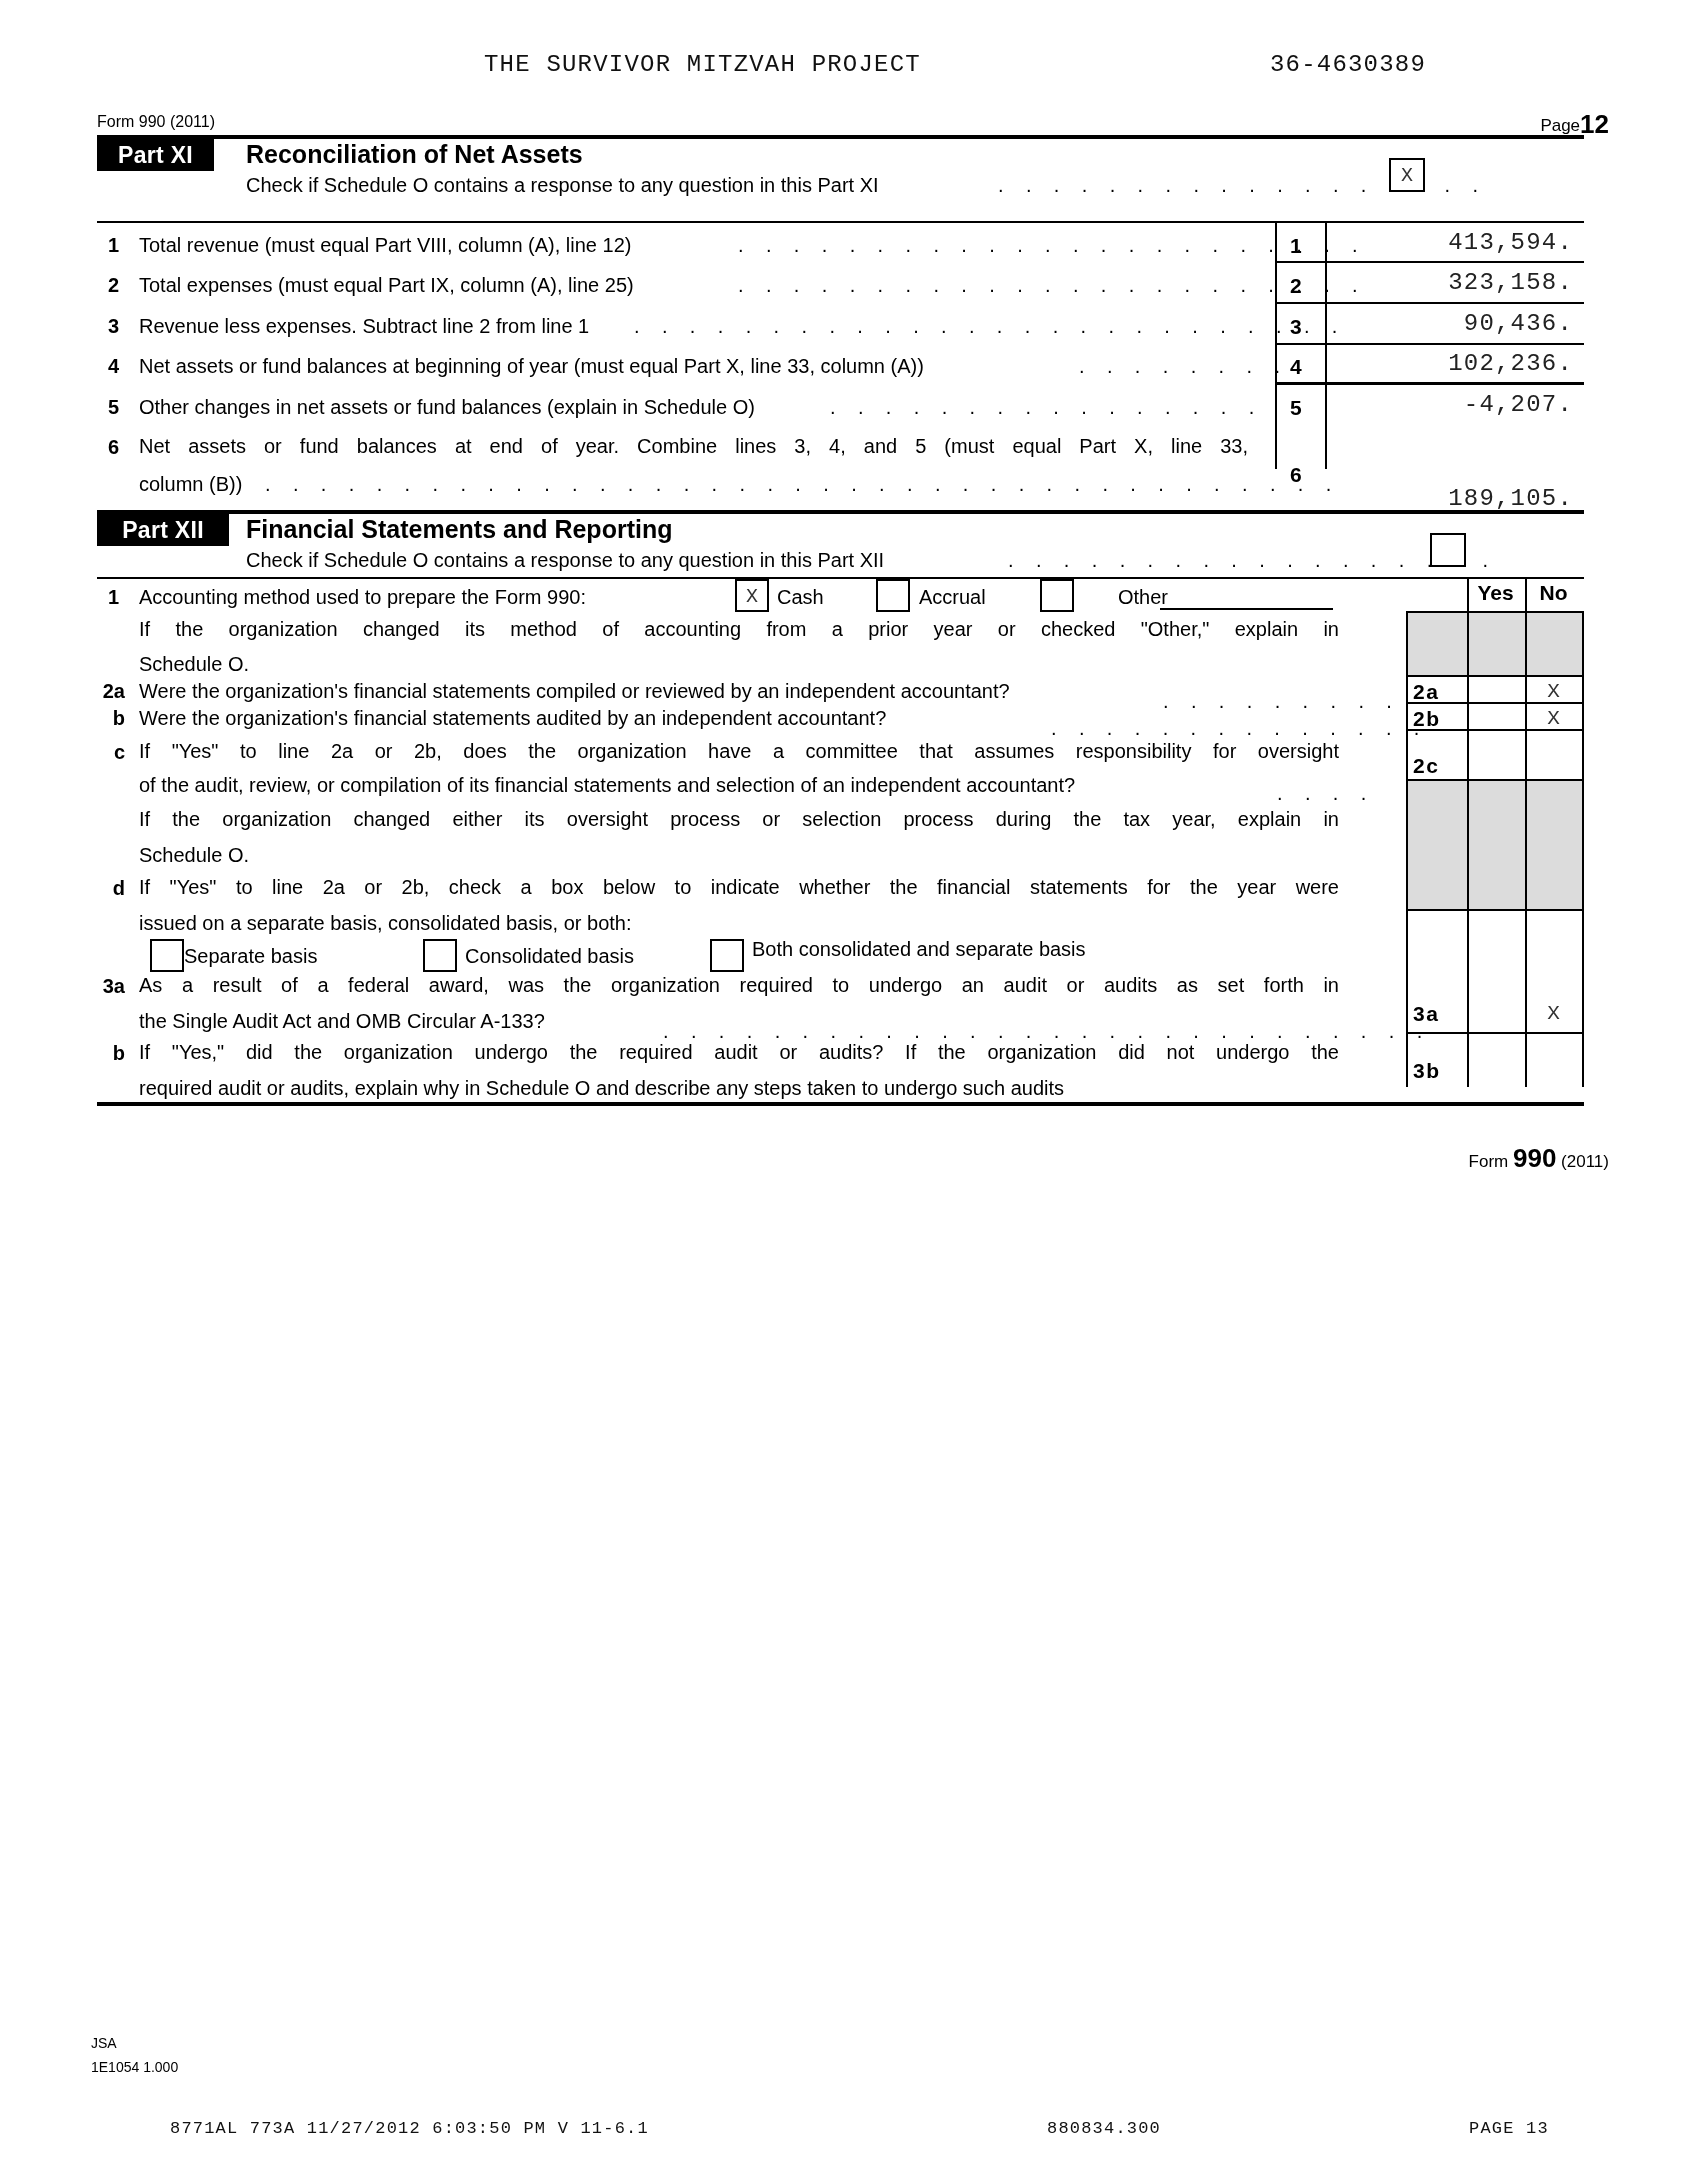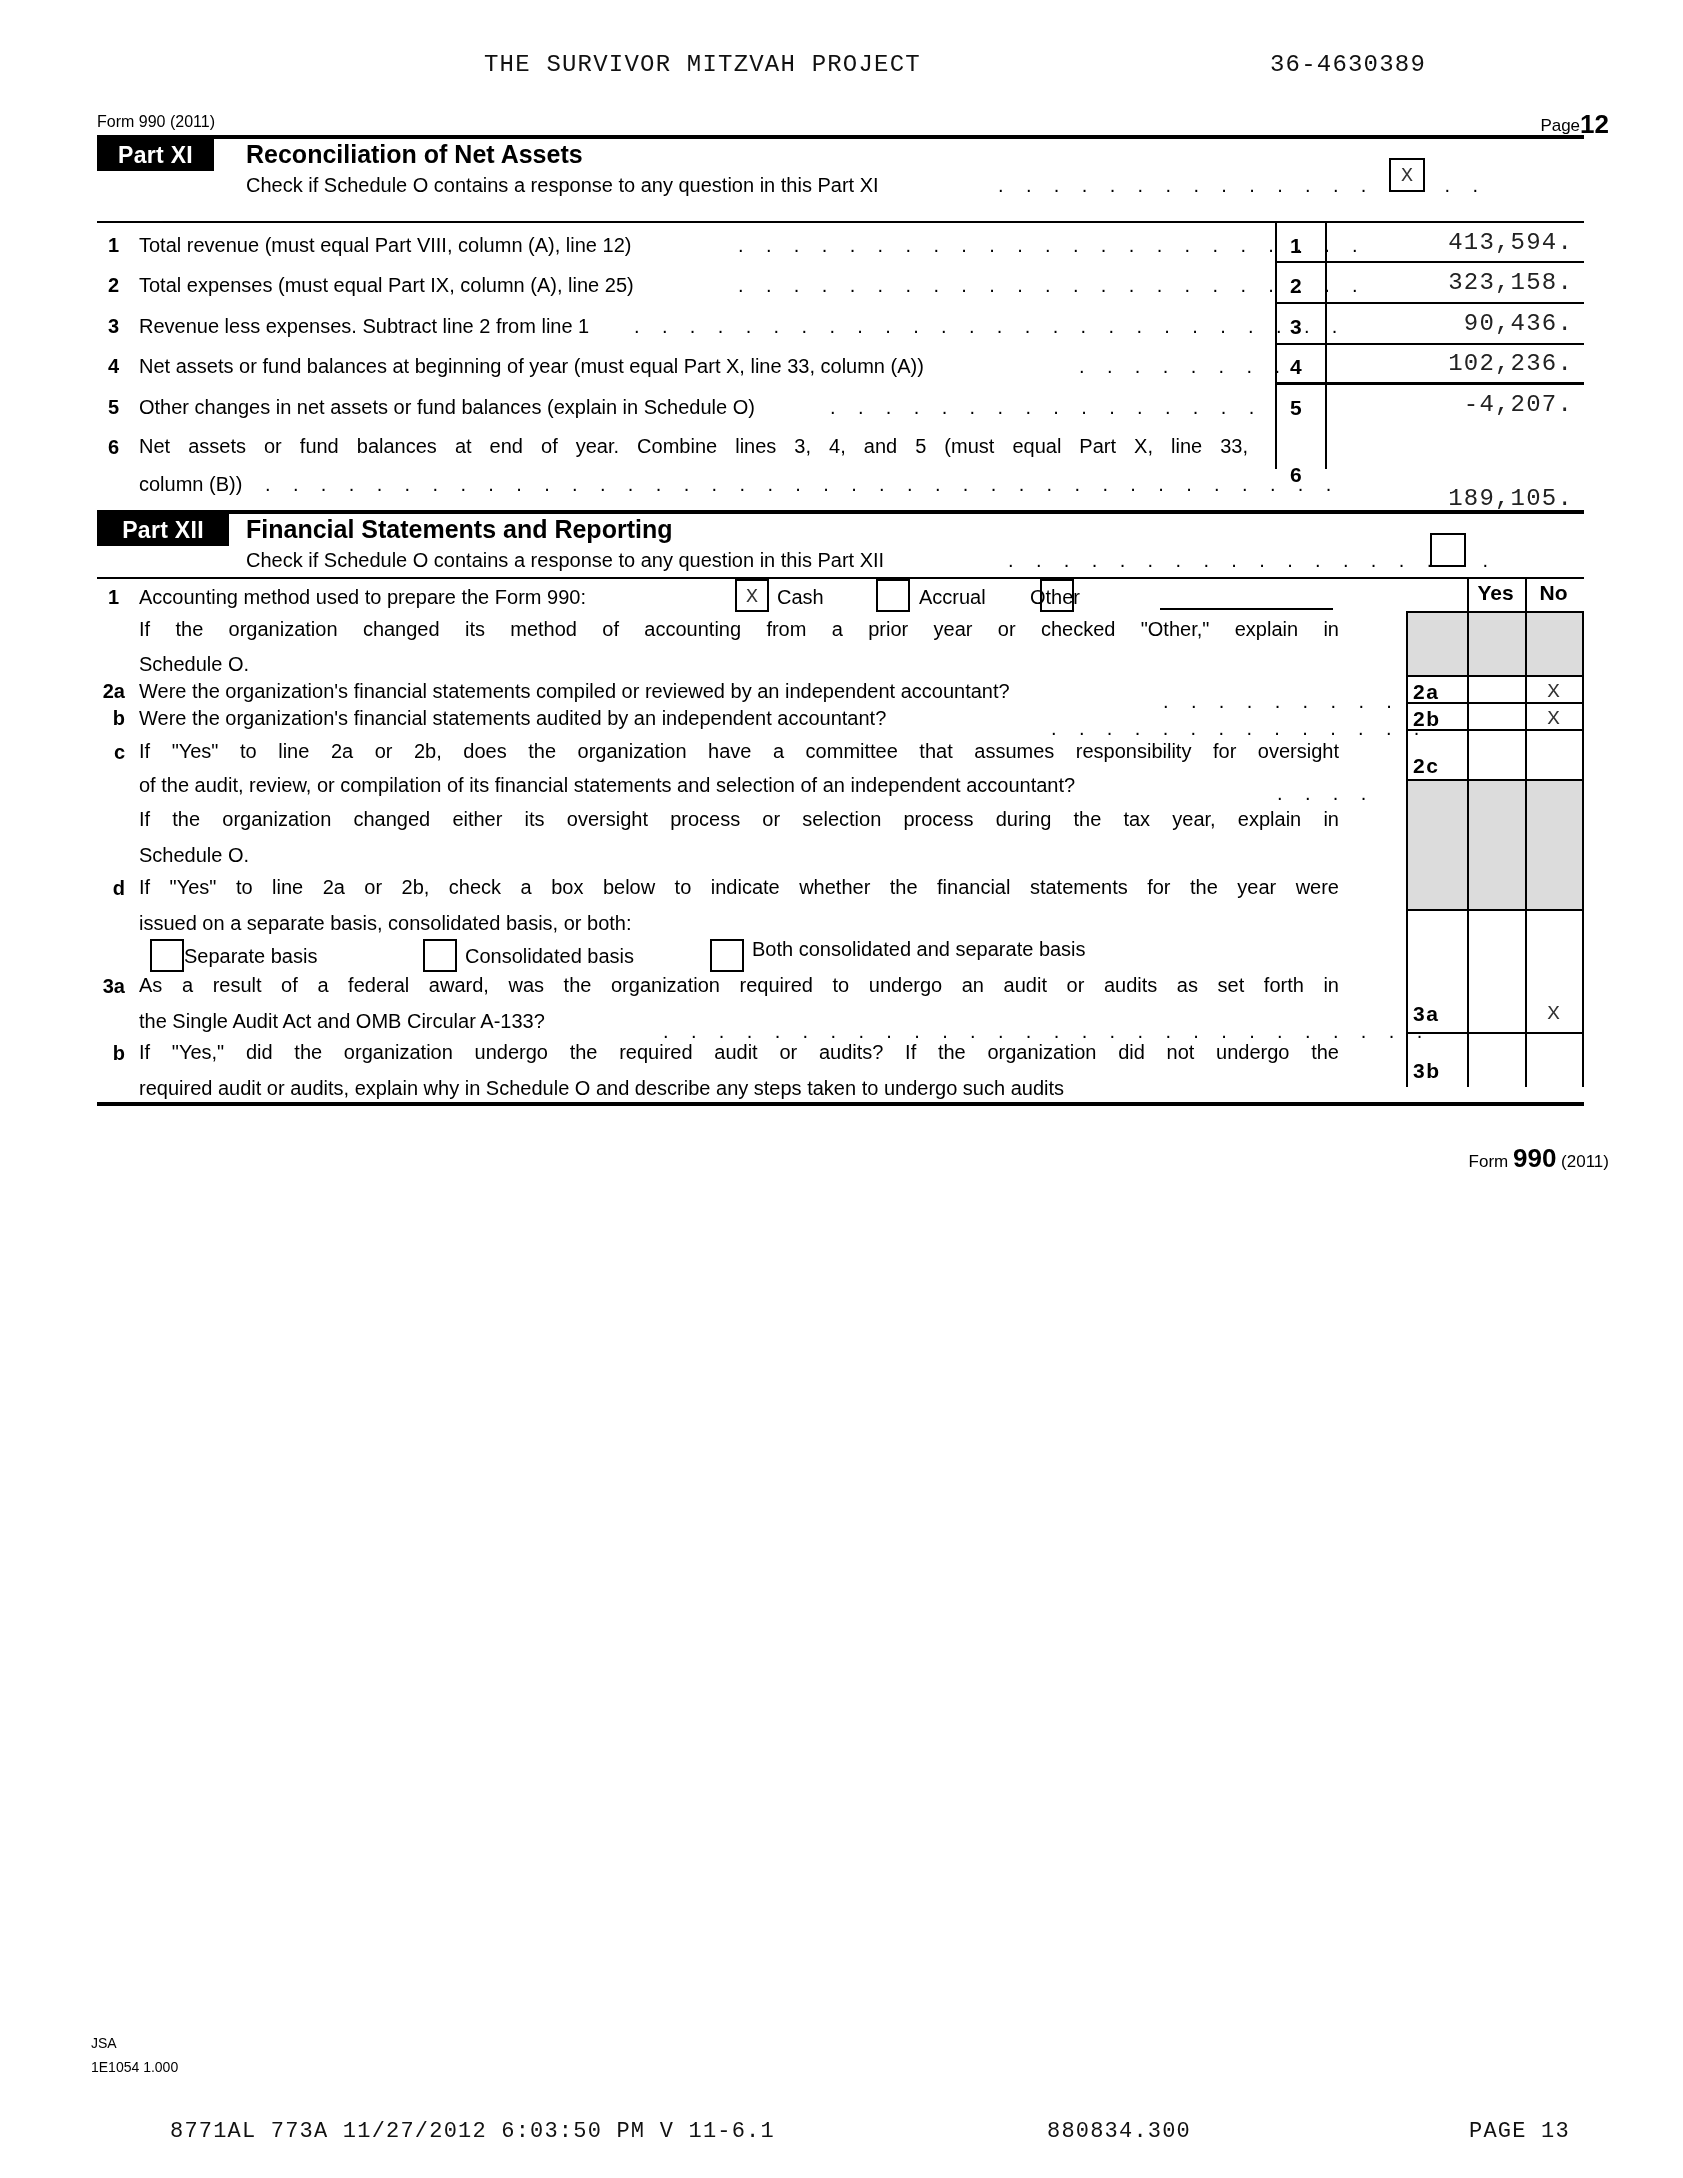--- a/index.html
+++ b/index.html
@@ -46,21 +46,21 @@
   .shade{position:absolute;background:#dcdcdc;}
   .yn-hd{position:absolute;font-weight:bold;font-size:21px;text-align:center;}
   .ynmark{position:absolute;font-family:"Liberation Mono",monospace;font-size:21px;text-align:center;color:#333;}
   .ynlabel{position:absolute;font-weight:bold;font-size:21px;letter-spacing:1.5px;}
 
   
   #form-foot{position:absolute;right:74px;top:1143px;font-size:17px;white-space:nowrap;}
   #form-foot b{font-size:26px;font-weight:bold;}
   #jsa{position:absolute;left:91px;top:2035px;font-size:14px;}
   #jsa2{position:absolute;left:91px;top:2059px;font-size:14px;}
-  .footline{position:absolute;top:2119px;font-family:"Liberation Mono",monospace;font-size:22px;
+  .footline{position:absolute;top:2119px;font-family:"Liberation Mono",monospace;font-size:17px;
             letter-spacing:1.2px;white-space:nowrap;color:#111;}
   .underline-blank{position:absolute;border-bottom:2px solid #000;}
 </style>
 </head>
 <body>
 
 <div class="page">
 
   <div id="org-name" class="typed">THE SURVIVOR MITZVAH PROJECT</div>
   <div id="ein" class="typed">36-4630389</div>
@@ -169,21 +169,21 @@
   <div class="txt" style="left:777px;top:586px;">Cash</div>
 
   <div class="cbox" style="left:876px;top:579px;width:34px;height:33px;padding-top:6px;">
     <span></span>
   </div>
   <div class="txt" style="left:919px;top:586px;">Accrual</div>
 
   <div class="cbox" style="left:1040px;top:579px;width:34px;height:33px;padding-top:6px;">
     <span></span>
   </div>
-  <div class="txt" style="left:1030px;top:586px;">Other</div>
+  <div class="txt" style="left:1118px;top:586px;">Other</div>
   <div class="underline-blank" style="left:1160px;top:586px;width:173px;height:22px;"></div>
 
   <div class="txtj" style="left:139px;top:619px;width:1200px;">If the organization changed its method of accounting from a prior year or checked "Other," explain in</div>
   <div class="txt" style="left:139px;top:653px;">Schedule O.</div>
 
   <div class="lbl-no" style="left:89px;top:680px;width:36px;">2a</div>
   <div class="txt" style="left:139px;top:680px;">Were the organization's financial statements compiled or reviewed by an independent accountant?</div>
   <div class="leader" style="left:1163px;top:690px;">. . . . . . . . .</div>
   <div class="ynlabel" style="left:1413px;top:680px;">2a</div>
   <div class="ynmark" style="left:1467px;top:680px;width:57px;"></div>

